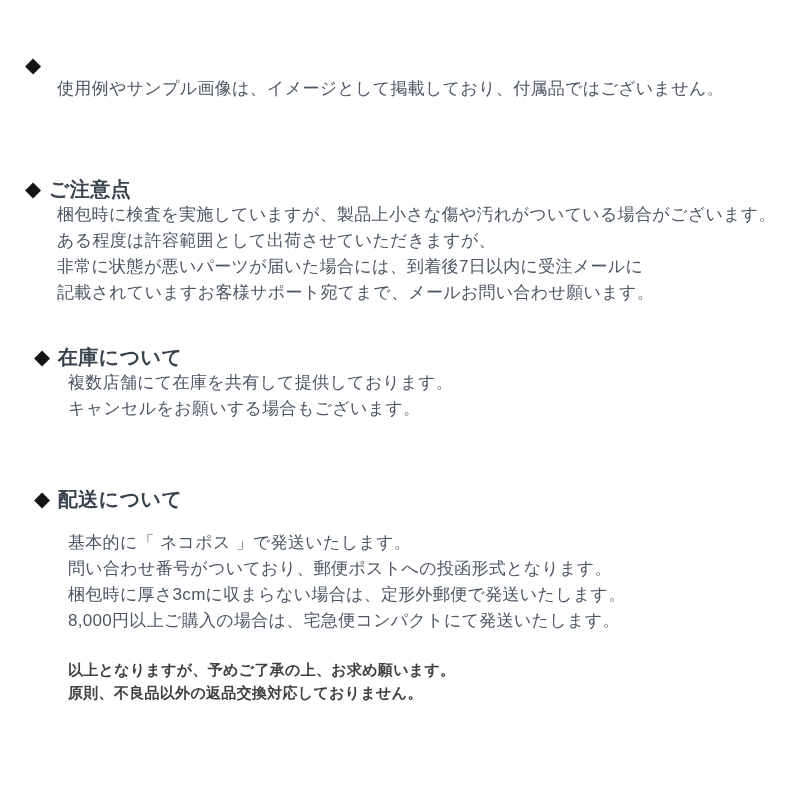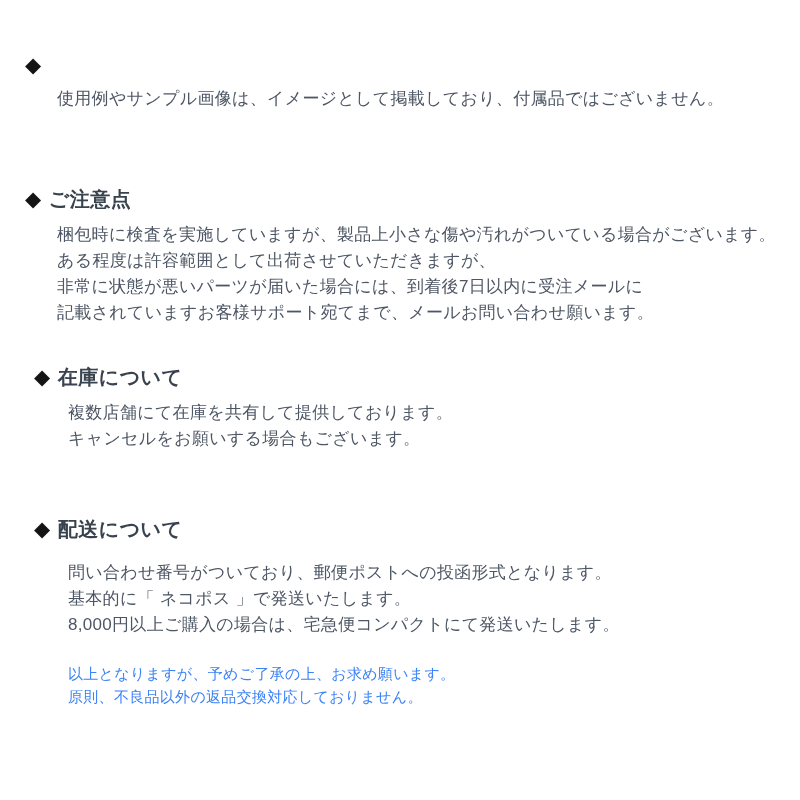--- a/index.html
+++ b/index.html
@@ -28,21 +28,20 @@
     line-height: 26px;
     letter-spacing: 0.5px;
   }
   .diamond-icon {
     color: #141414;
     font-size: 21px;
     line-height: 1;
     transform: translateY(-1px);
   }
   .section-body {
-    margin-top: 10px;
     font-size: 17px;
     color: #4d5664;
     line-height: 26px;
     letter-spacing: 0.3px;
   }
   
   .sect-a { margin-left: 25px; }
   .sect-a .section-body { margin-left: 32px; }
   
   .sect-b { margin-left: 34px; }
@@ -50,22 +49,22 @@
 
   .section-cautions  { margin-top: 74px; }
   .section-stock     { margin-top: 38px; }
   .section-shipping  { margin-top: 64px; }
   .section-shipping .section-body { margin-top: 18px; }
 
   .warning-note {
     margin-top: 24px;
     margin-left: 68px;
     font-size: 15px;
-    font-weight: normal;
-    color: #3b82f6;
+    font-weight: bold;
+    color: #404040;
     line-height: 23px;
     letter-spacing: 0.3px;
   }
 </style>
 </head>
 <body>
 
 <div class="page">
 
   <div class="section sect-a section-samples">
@@ -100,22 +99,23 @@
       <div>キャンセルをお願いする場合もございます。</div>
     </div>
   </div>
 
   <div class="section sect-b section-shipping">
     <div class="section-heading">
       <span class="diamond-icon">◆</span>
       <span>配送について</span>
     </div>
     <div class="section-body">
+      <div>基本的に「 ネコポス 」で発送いたします。</div>
       <div>問い合わせ番号がついており、郵便ポストへの投函形式となります。</div>
-      <div>基本的に「 ネコポス 」で発送いたします。</div>
+      <div>梱包時に厚さ3cmに収まらない場合は、定形外郵便で発送いたします。</div>
       <div>8,000円以上ご購入の場合は、宅急便コンパクトにて発送いたします。</div>
     </div>
   </div>
 
   <div class="warning-note">
     <div>以上となりますが、予めご了承の上、お求め願います。</div>
     <div>原則、不良品以外の返品交換対応しておりません。</div>
   </div>
 
 </div>

